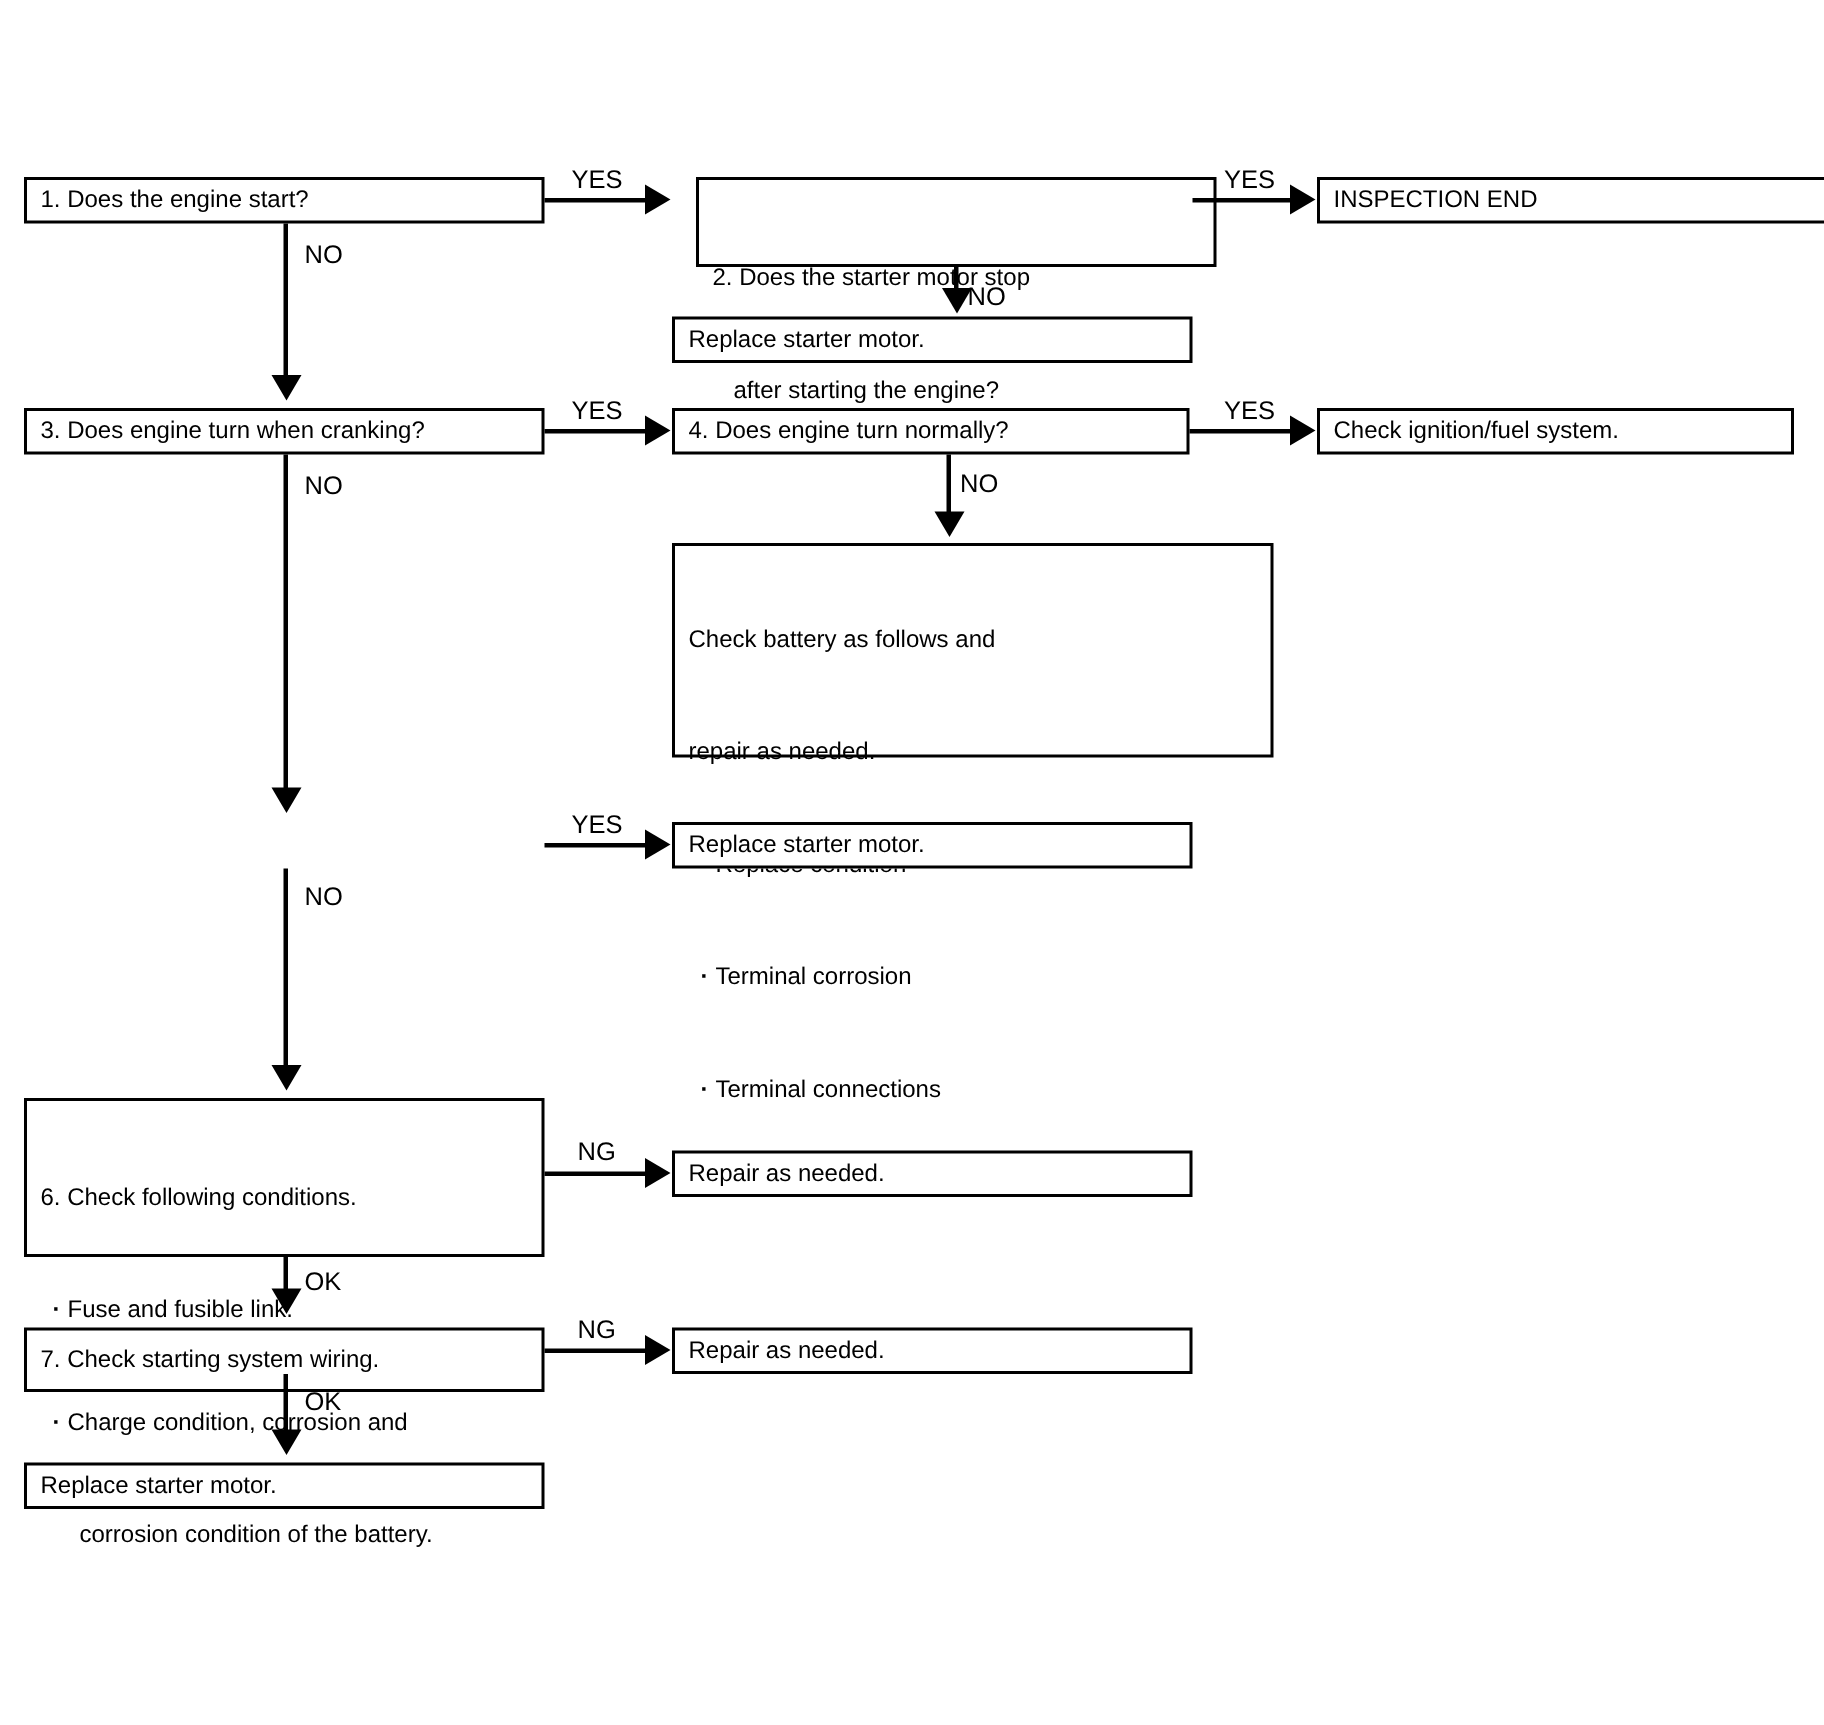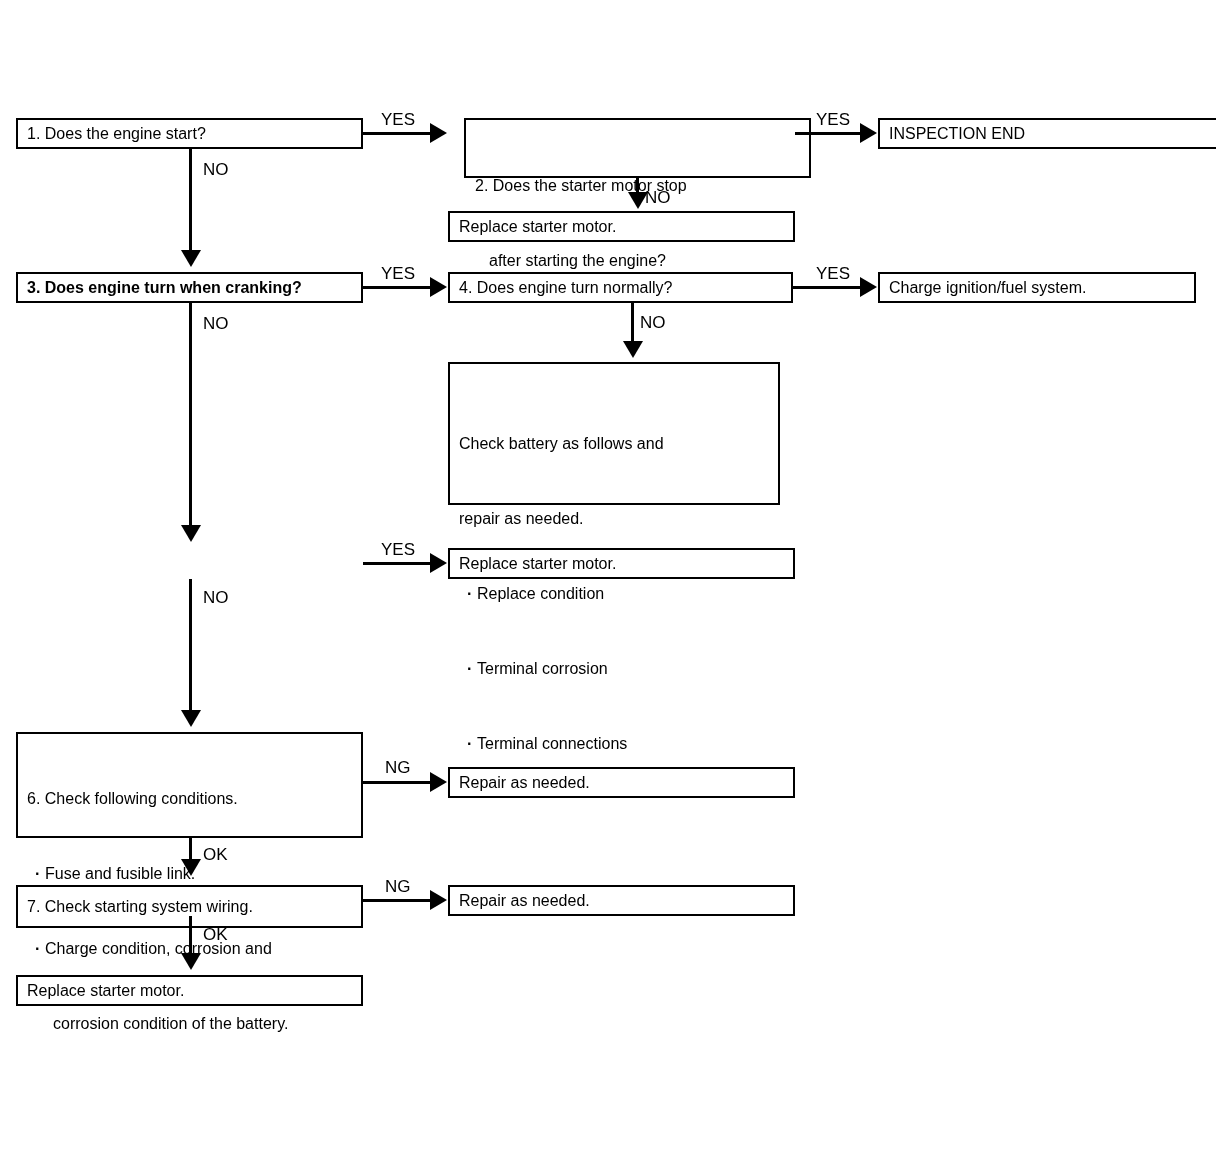--- a/index.html
+++ b/index.html
@@ -110,45 +110,45 @@
   <div class="edge-label" style="left:645px; top:188px;">NO</div>
 
   <div class="box centerv" style="left:448px; top:211px; width:347px; height:31px;">
     <span class="line">Replace starter motor.</span>
   </div>
 
   <div class="vline" style="left:189px; top:149px; height:105px;"></div>
   <div class="arrow-down" style="left:181px; top:250px;"></div>
   <div class="edge-label" style="left:203px; top:160px;">NO</div>
 
-  <div class="box centerv" style="left:16px; top:272px; width:347px; height:31px;font-weight:bold;">
+  <div class="box centerv" style="left:16px; top:272px; width:347px; height:31px;">
     <span class="line">3. Does engine turn when cranking?</span>
   </div>
 
   <div class="hline" style="left:363px; top:286px; width:70px;"></div>
   <div class="arrow-right" style="left:430px; top:277px;"></div>
   <div class="edge-label" style="left:381px; top:264px;">YES</div>
 
   <div class="box centerv" style="left:448px; top:272px; width:345px; height:31px;">
     <span class="line">4. Does engine turn normally?</span>
   </div>
 
   <div class="hline" style="left:793px; top:286px; width:70px;"></div>
   <div class="arrow-right" style="left:860px; top:277px;"></div>
   <div class="edge-label" style="left:816px; top:264px;">YES</div>
 
   <div class="box centerv" style="left:878px; top:272px; width:318px; height:31px;">
-    <span class="line">Charge ignition/fuel system.</span>
+    <span class="line">Check ignition/fuel system.</span>
   </div>
 
   <div class="vline" style="left:631px; top:303px; height:42px;"></div>
   <div class="arrow-down" style="left:623px; top:341px;"></div>
   <div class="edge-label" style="left:640px; top:313px;">NO</div>
 
-  <div class="box" style="left:448px; top:362px; width:332px; height:143px; padding-top:17px;">
+  <div class="box" style="left:448px; top:362px; width:401px; height:143px; padding-top:0;">
     <span class="line">Check battery as follows and</span>
     <span class="line">repair as needed.</span>
     <span class="bullet">Replace condition</span>
     <span class="bullet">Terminal corrosion</span>
     <span class="bullet">Terminal connections</span>
   </div>
 
   <div class="vline" style="left:189px; top:303px; height:225px;"></div>
   <div class="arrow-down" style="left:181px; top:525px;"></div>
   <div class="edge-label" style="left:203px; top:314px;">NO</div>

